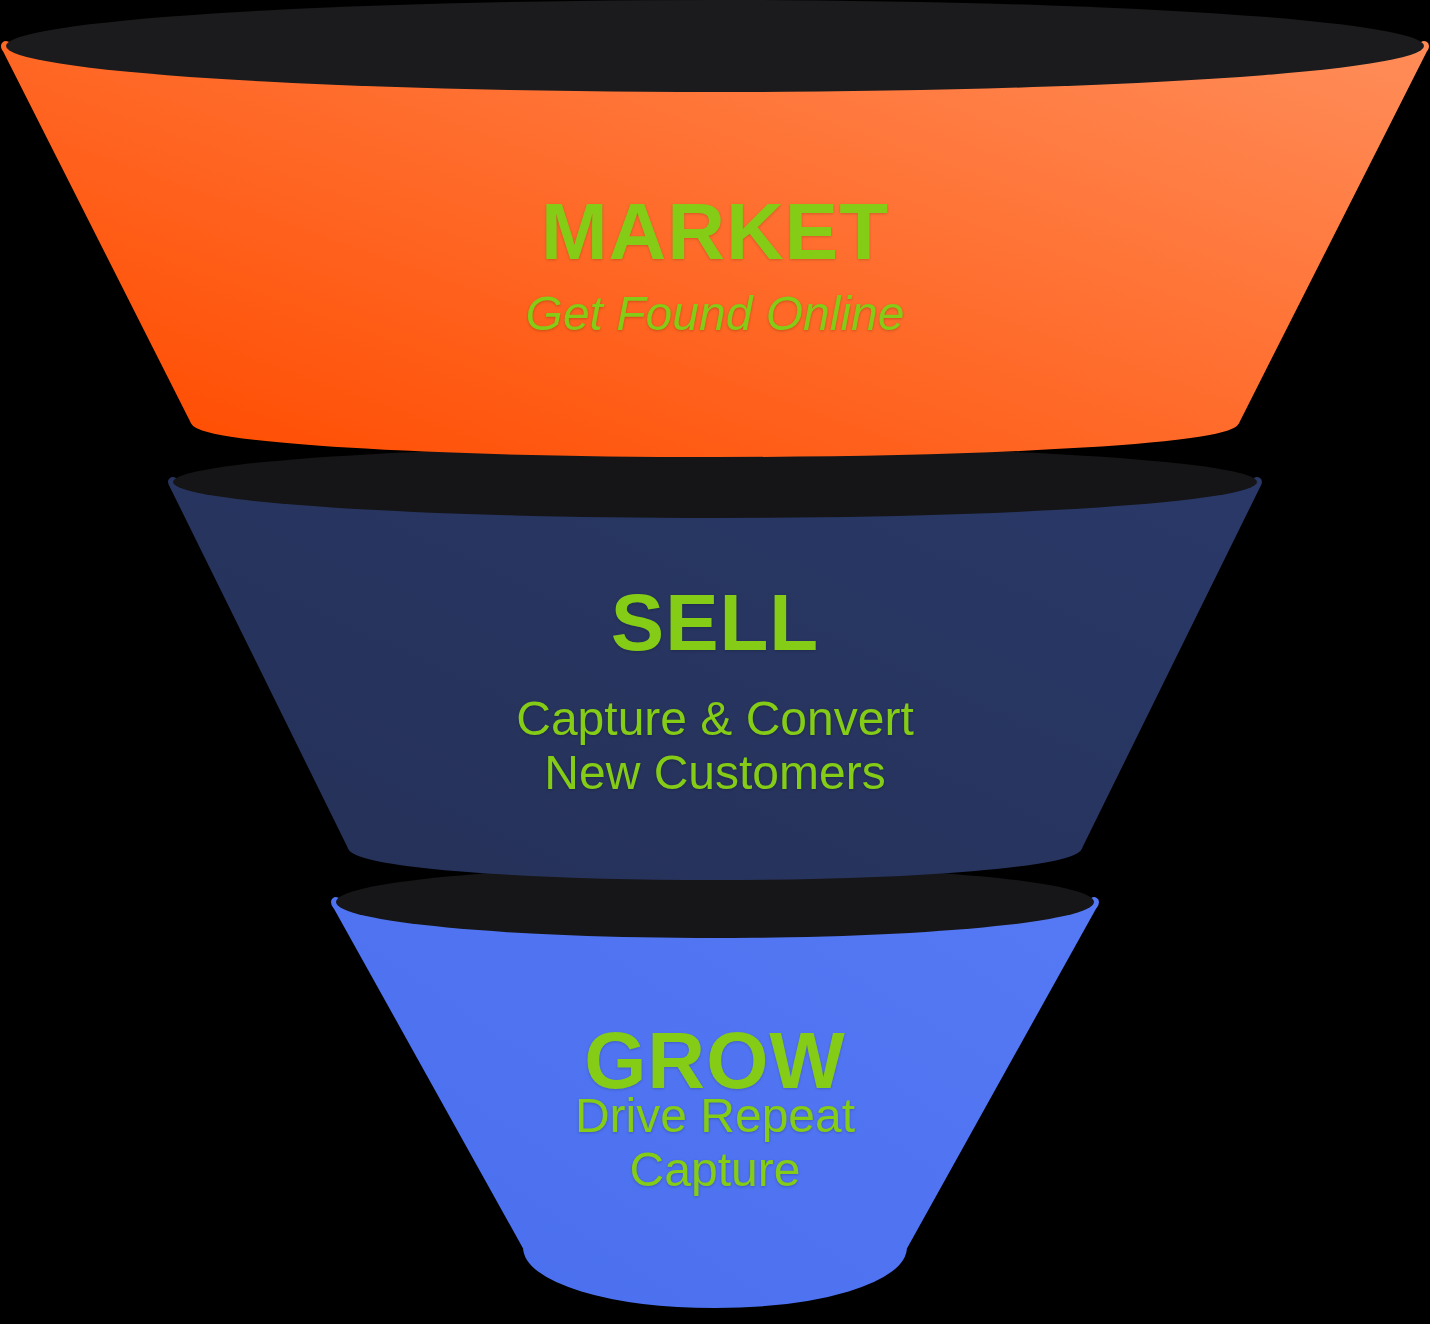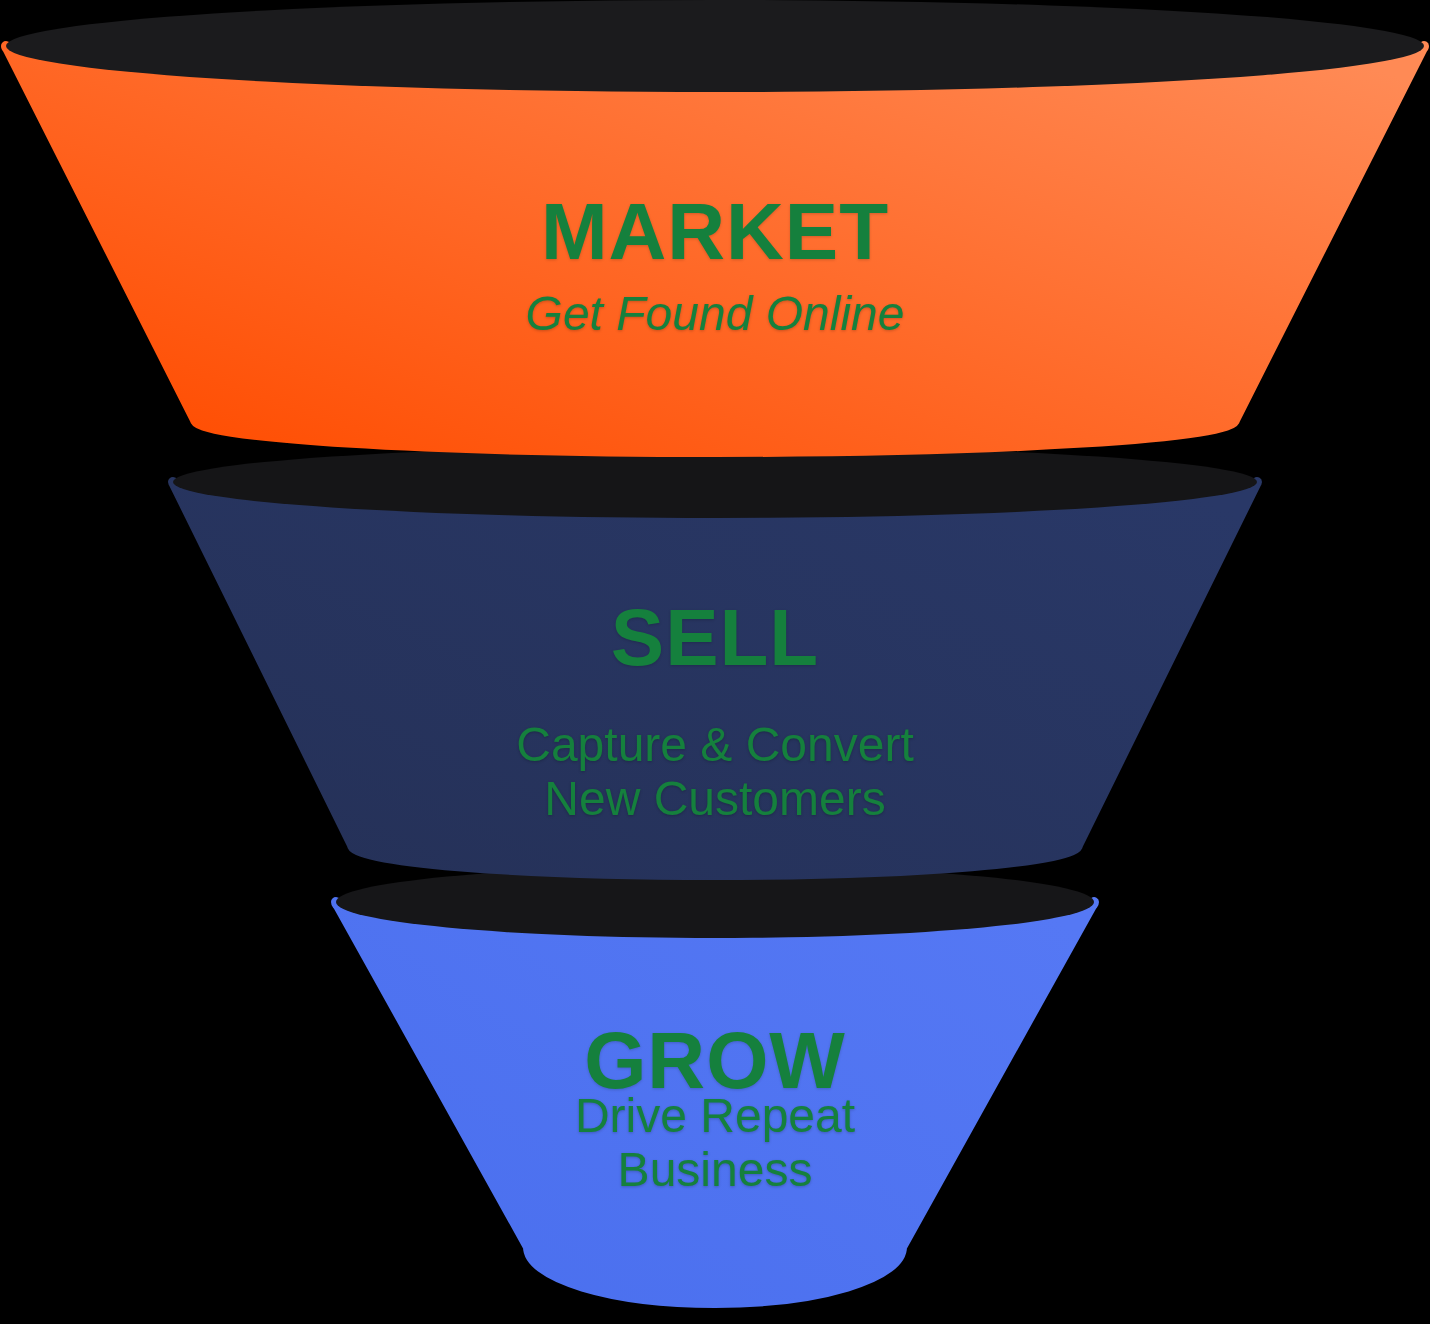--- a/index.html
+++ b/index.html
@@ -18,21 +18,21 @@
   .canvas svg {
     position: absolute;
     top: 0;
     left: 0;
   }
   .stage-label {
     position: absolute;
     left: 0;
     width: 1430px;
     text-align: center;
-    color: #15803d;
+    color: #84cc16;
     pointer-events: none;
   }
   .stage-title {
     font-size: 80px;
     line-height: 80px;
     font-weight: bold;
     letter-spacing: 1px;
     text-shadow: 0 1px 3px rgba(0,0,0,0.18);
   }
   .stage-subtitle {
@@ -75,25 +75,25 @@
 
     <g>
       <path d="M 6 46 L 195 420 A 520 32 0 0 0 1235 420 L 1424 46 A 709 46 0 0 1 6 46 Z" fill="url(#grad-market)" stroke="url(#grad-market)" stroke-width="10" stroke-linejoin="round"></path>
       <ellipse cx="715" cy="46" rx="709" ry="46" fill="#1b1b1d"></ellipse>
     </g>
   </svg>
 
   <div class="stage-label stage-title" style="top:192px;">MARKET</div>
   <div class="stage-label stage-subtitle" style="top:287px;font-style:italic;">Get Found Online</div>
 
-  <div class="stage-label stage-title" style="top:598px;">SELL</div>
-  <div class="stage-label" style="top:692px;margin-top:26px;">
+  <div class="stage-label stage-title" style="top:583px;">SELL</div>
+  <div class="stage-label" style="top:692px;">
     <div class="stage-subtitle">Capture &amp; Convert</div>
     <div class="stage-subtitle">New Customers</div>
   </div>
 
   <div class="stage-label stage-title" style="top:1021px;">GROW</div>
   <div class="stage-label" style="top:1089px;">
     <div class="stage-subtitle">Drive Repeat</div>
-    <div class="stage-subtitle">Business</div>
+    <div class="stage-subtitle">Capture</div>
   </div>
 
 </div>
 
 </body></html>

